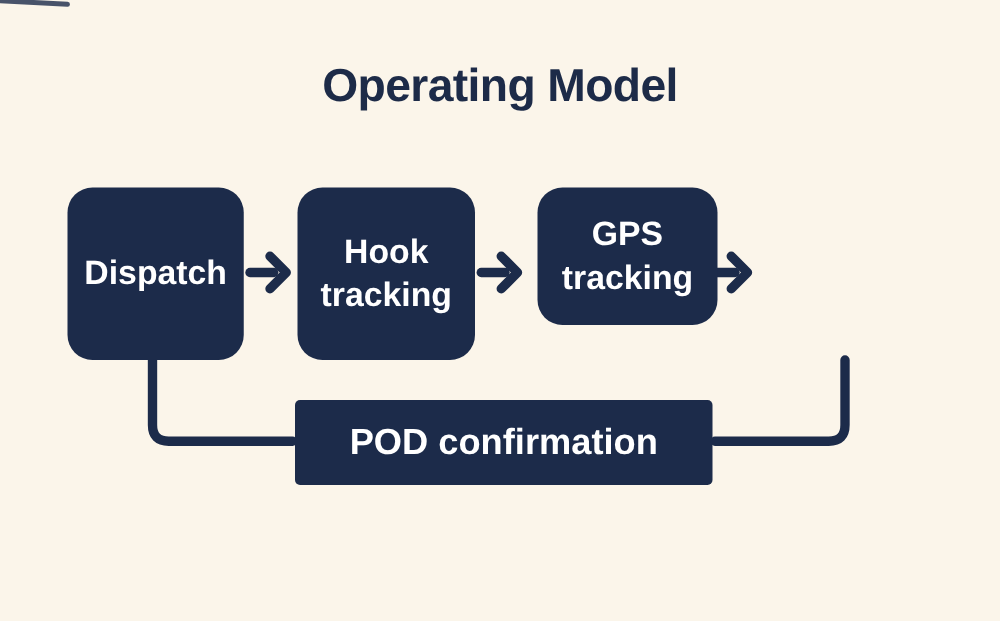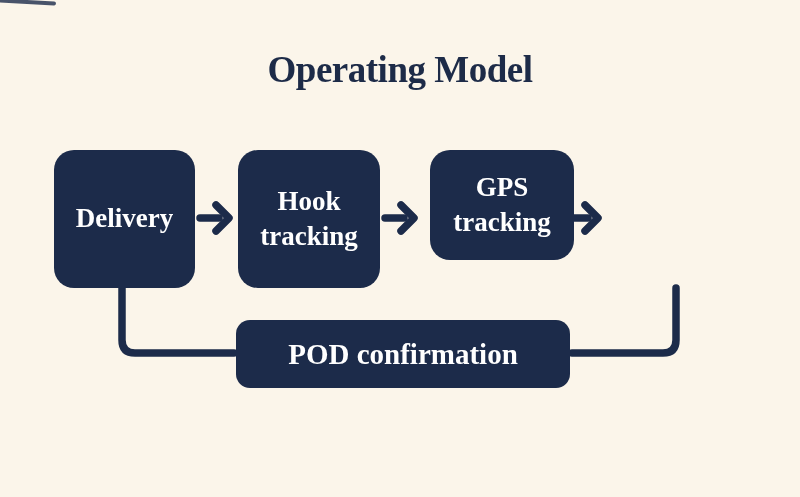--- a/index.html
+++ b/index.html
@@ -1,21 +1,21 @@
 <!DOCTYPE html>
 <html style="--navy: #1c2b4a; --background: #fbf5ea; --box-text: #ffffff; --title-text: #1d2b48;"><head>
 <meta charset="utf-8">
 <style>
   html,body{margin:0;padding:0;}
   .canvas{
     position:relative;
     width:800px;height:497px;
     background:var(--background,#fbf5ea);
     overflow:hidden;
-    font-family:Liberation Serif, serif;
+    font-family:Liberation Sans, sans-serif;
   }
   .corner-mark{
     position:absolute;left:-2px;top:0px;
     width:58px;height:4px;
     background:var(--navy,#1c2b4a);
     opacity:.8;border-radius:2px;
     transform:rotate(3deg);
   }
   .title{
     position:absolute;left:0;right:0;top:48px;
@@ -46,21 +46,21 @@
   .box-dispatch{left:54px;top:150px;width:141px;height:138px;}
   .box-hook-trailer{left:238px;top:150px;width:142px;height:138px;}
   .box-gps-tracking{left:430px;top:150px;width:144px;height:110px;}
   .box-delivery{left:605px;top:150px;width:143px;height:138px;}
   .pod-box{
     position:absolute;
     left:236px;top:320px;width:334px;height:68px;
     display:flex;align-items:center;justify-content:center;
     background:var(--navy,#1c2b4a);
     color:var(--box-text,#ffffff);
-    border-radius:14px;
+    border-radius:4px;
     font-size:29px;font-weight:bold;
   }
 </style>
 </head>
 <body>
 
 <div class="canvas">
 
   <div class="corner-mark"></div>
 
@@ -86,21 +86,21 @@
       <path d="M 401 205 L 414 218 L 401 231"></path>
     </g>
 
     <g>
       <path d="M 571 218 L 588 218"></path>
       <path d="M 585 205 L 598 218 L 585 231"></path>
     </g>
   </svg>
 
   <div class="proc-box box-dispatch">
-    <span>Delivery</span>
+    <span>Dispatch</span>
   </div>
 
   <div class="proc-box box-hook-trailer">
     <span>Hook tracking</span>
   </div>
 
   <div class="proc-box box-gps-tracking">
     <span>GPS tracking</span>
   </div>
 

